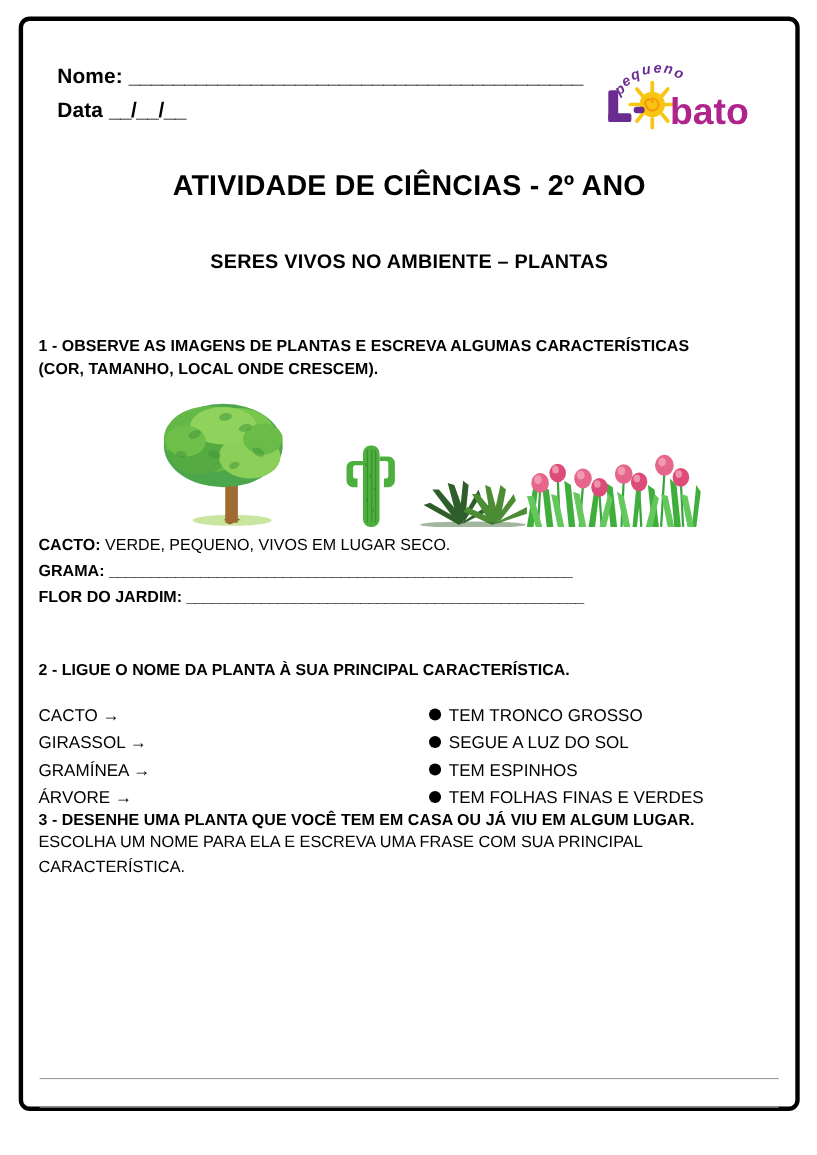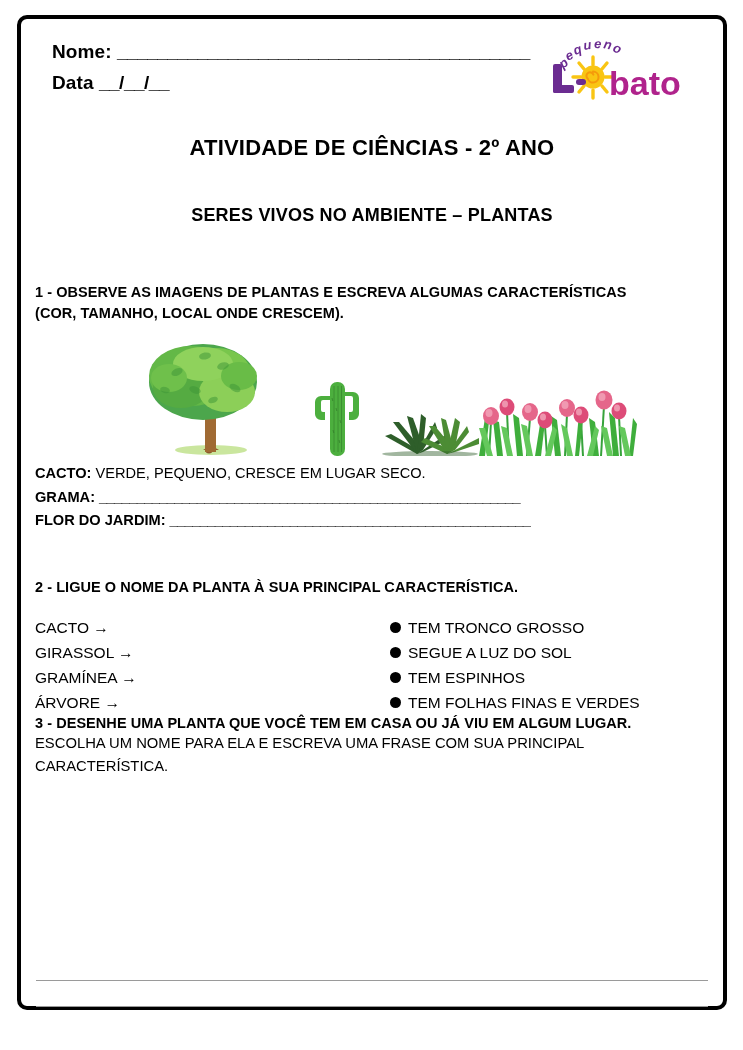--- a/index.html
+++ b/index.html
@@ -23,21 +23,21 @@
     top: 15px;
     width: 710px;
     height: 995px;
     border: 4px solid #000000;
     border-radius: 10px;
     background: #ffffff;
   }
   .inner {
     position: absolute;
     left: 17px;
-    top: 12px;
+    top: 30px;
     width: 710px;
     height: 995px;
     padding: 26px 18px 0 18px;
   }
 
   
   .header-row {
     position: relative;
     height: 78px;
   }
@@ -58,21 +58,21 @@
     position: absolute;
     right: 4px;
     top: -6px;
     width: 170px;
     height: 76px;
   }
 
   
   .title-main {
     text-align: center;
-    font-size: 22px;
+    font-size: 26px;
     font-weight: bold;
     font-family: "Liberation Sans", sans-serif;
     letter-spacing: 0.2px;
     margin-top: 16px;
   }
   .title-sub {
     text-align: center;
     font-size: 18px;
     font-weight: bold;
     letter-spacing: 0.2px;
@@ -377,21 +377,21 @@
             <ellipse cx="104" cy="28" rx="3" ry="3.5"></ellipse>
           <ellipse cx="127" cy="13" rx="3.5" ry="4"></ellipse>
             <ellipse cx="142" cy="24" rx="3" ry="3.5"></ellipse>
         </g>
       </svg>
     </div>
 
     <div class="answers">
       <div class="ans-row">
         <span class="ans-label">CACTO:</span>
-        <span class="ans-text">VERDE, PEQUENO, CRESCE EM LUGAR SECO.</span>
+        <span class="ans-text">VERDE, PEQUENO, VIVOS EM LUGAR SECO.</span>
       </div>
       <div class="ans-row">
         <span class="ans-label">GRAMA:</span>
         <span class="ans-rule">________________________________________________________</span>
       </div>
       <div class="ans-row">
         <span class="ans-label">FLOR DO JARDIM:</span>
         <span class="ans-rule">________________________________________________</span>
       </div>
     </div>

